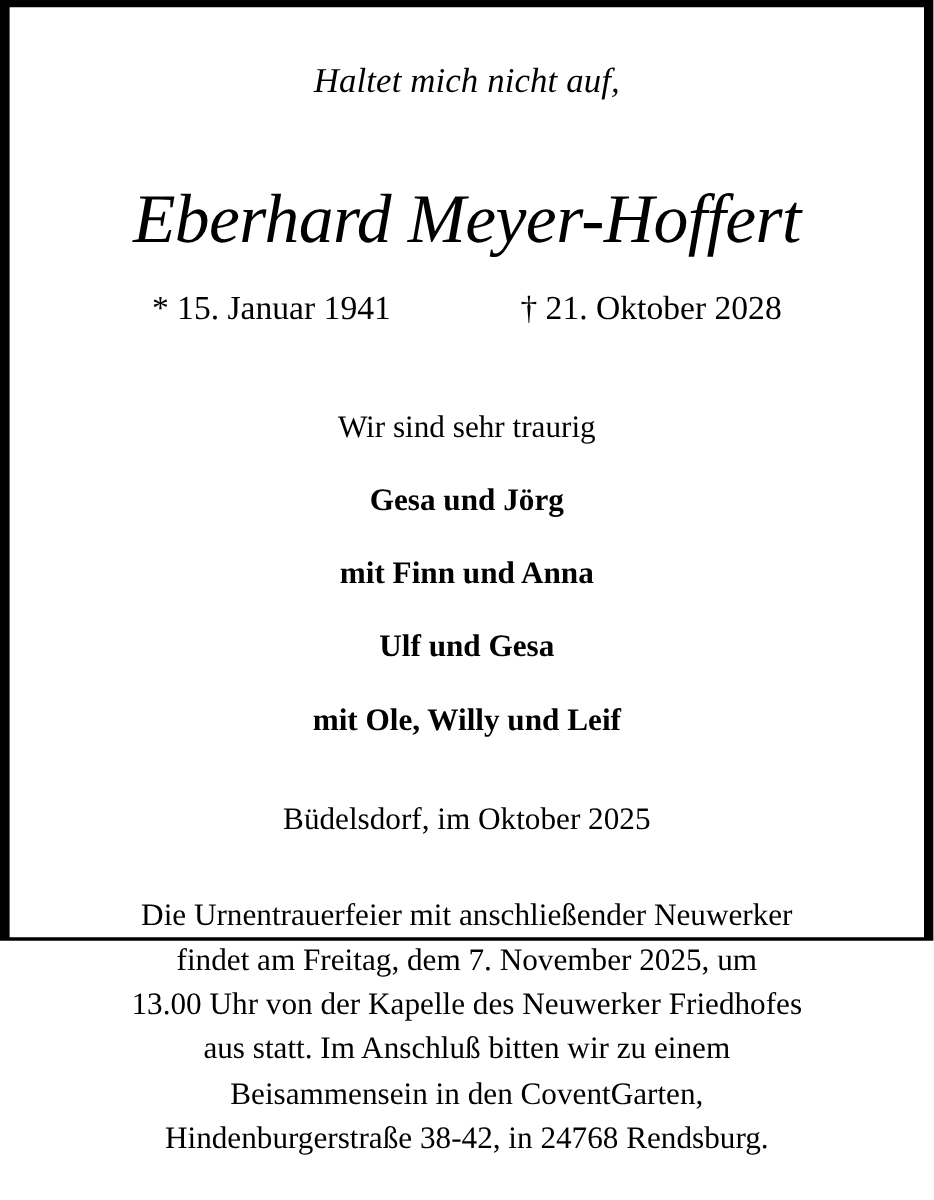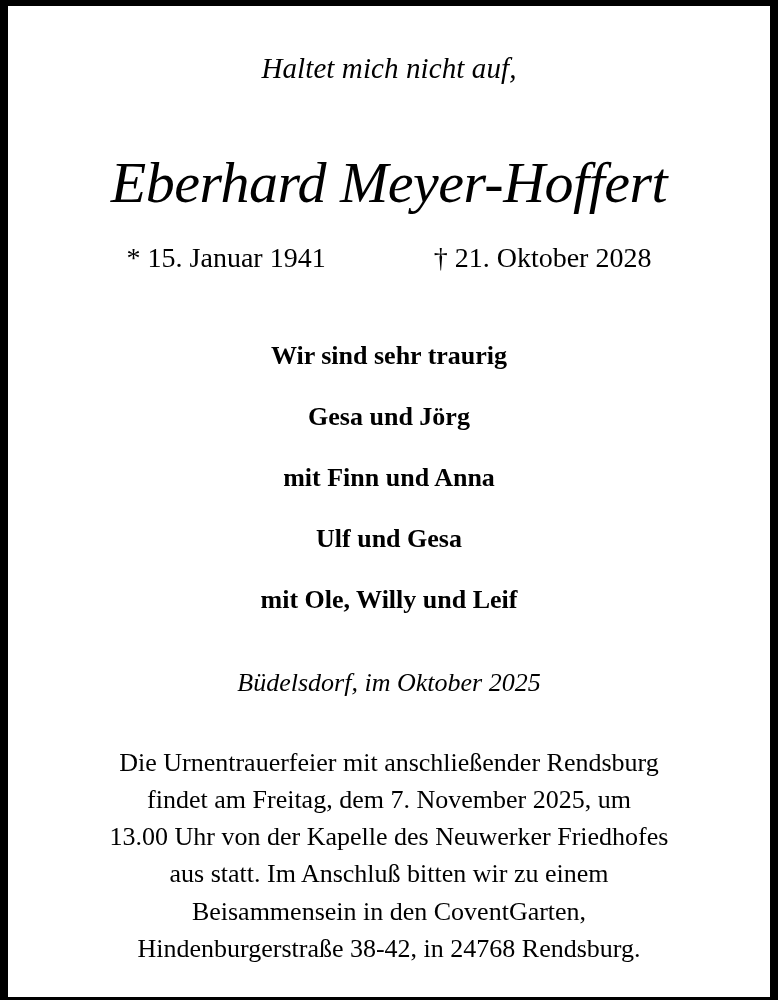--- a/index.html
+++ b/index.html
@@ -14,21 +14,21 @@
     overflow: hidden;
     font-family: "Liberation Serif", "DejaVu Serif", serif;
     color: #000000;
   }
 
   
   .notice {
     position: relative;
     box-sizing: border-box;
     width: 778px;
-    height: 1000px;
+    height: 784px;
     background: #ffffff;
     border-left: 8px solid #000000;
     border-right: 8px solid #000000;
     border-top: 6px solid #000000;
     border-bottom: 3px solid #000000;
     padding: 0 18px;
     text-align: center;
   }
 
   
@@ -82,34 +82,33 @@
   }
 
   
   .mourning-block {
     margin-top: 64px;
     font-size: 26px;
     line-height: 1.42;
   }
   .mourning-intro {
     display: block;
-    font-weight: bold;
+    font-weight: normal;
   }
   .mourner-line {
     display: block;
     font-weight: bold;
     margin-top: 24px;
   }
 
   
   .place-date {
     margin-top: 48px;
     font-size: 26px;
     line-height: 1.2;
-    font-style: italic;
   }
 
   
   .arrangements {
     margin-top: 46px;
     font-size: 26px;
     line-height: 1.43;
   }
   .arrangements-line {
     display: block;
@@ -141,21 +140,21 @@
     <span class="mourning-intro">Wir sind sehr traurig</span>
     <span class="mourner-line">Gesa und Jörg</span>
     <span class="mourner-line">mit Finn und Anna</span>
     <span class="mourner-line">Ulf und Gesa</span>
     <span class="mourner-line">mit Ole, Willy und Leif</span>
   </div>
 
   <div class="place-date">Büdelsdorf, im Oktober 2025</div>
 
   <div class="arrangements">
-    <span class="arrangements-line">Die Urnentrauerfeier mit anschließender Rendsburg</span>
+    <span class="arrangements-line">Die Urnentrauerfeier mit anschließender Neuwerker</span>
     <span class="arrangements-line">findet am Freitag, dem 7. November 2025, um</span>
     <span class="arrangements-line">13.00 Uhr von der Kapelle des Neuwerker Friedhofes</span>
     <span class="arrangements-line">aus statt. Im Anschluß bitten wir zu einem</span>
     <span class="arrangements-line">Beisammensein in den CoventGarten,</span>
     <span class="arrangements-line">Hindenburgerstraße 38-42, in 24768 Rendsburg.</span>
   </div>
 
 </div>
 
 </body></html>

